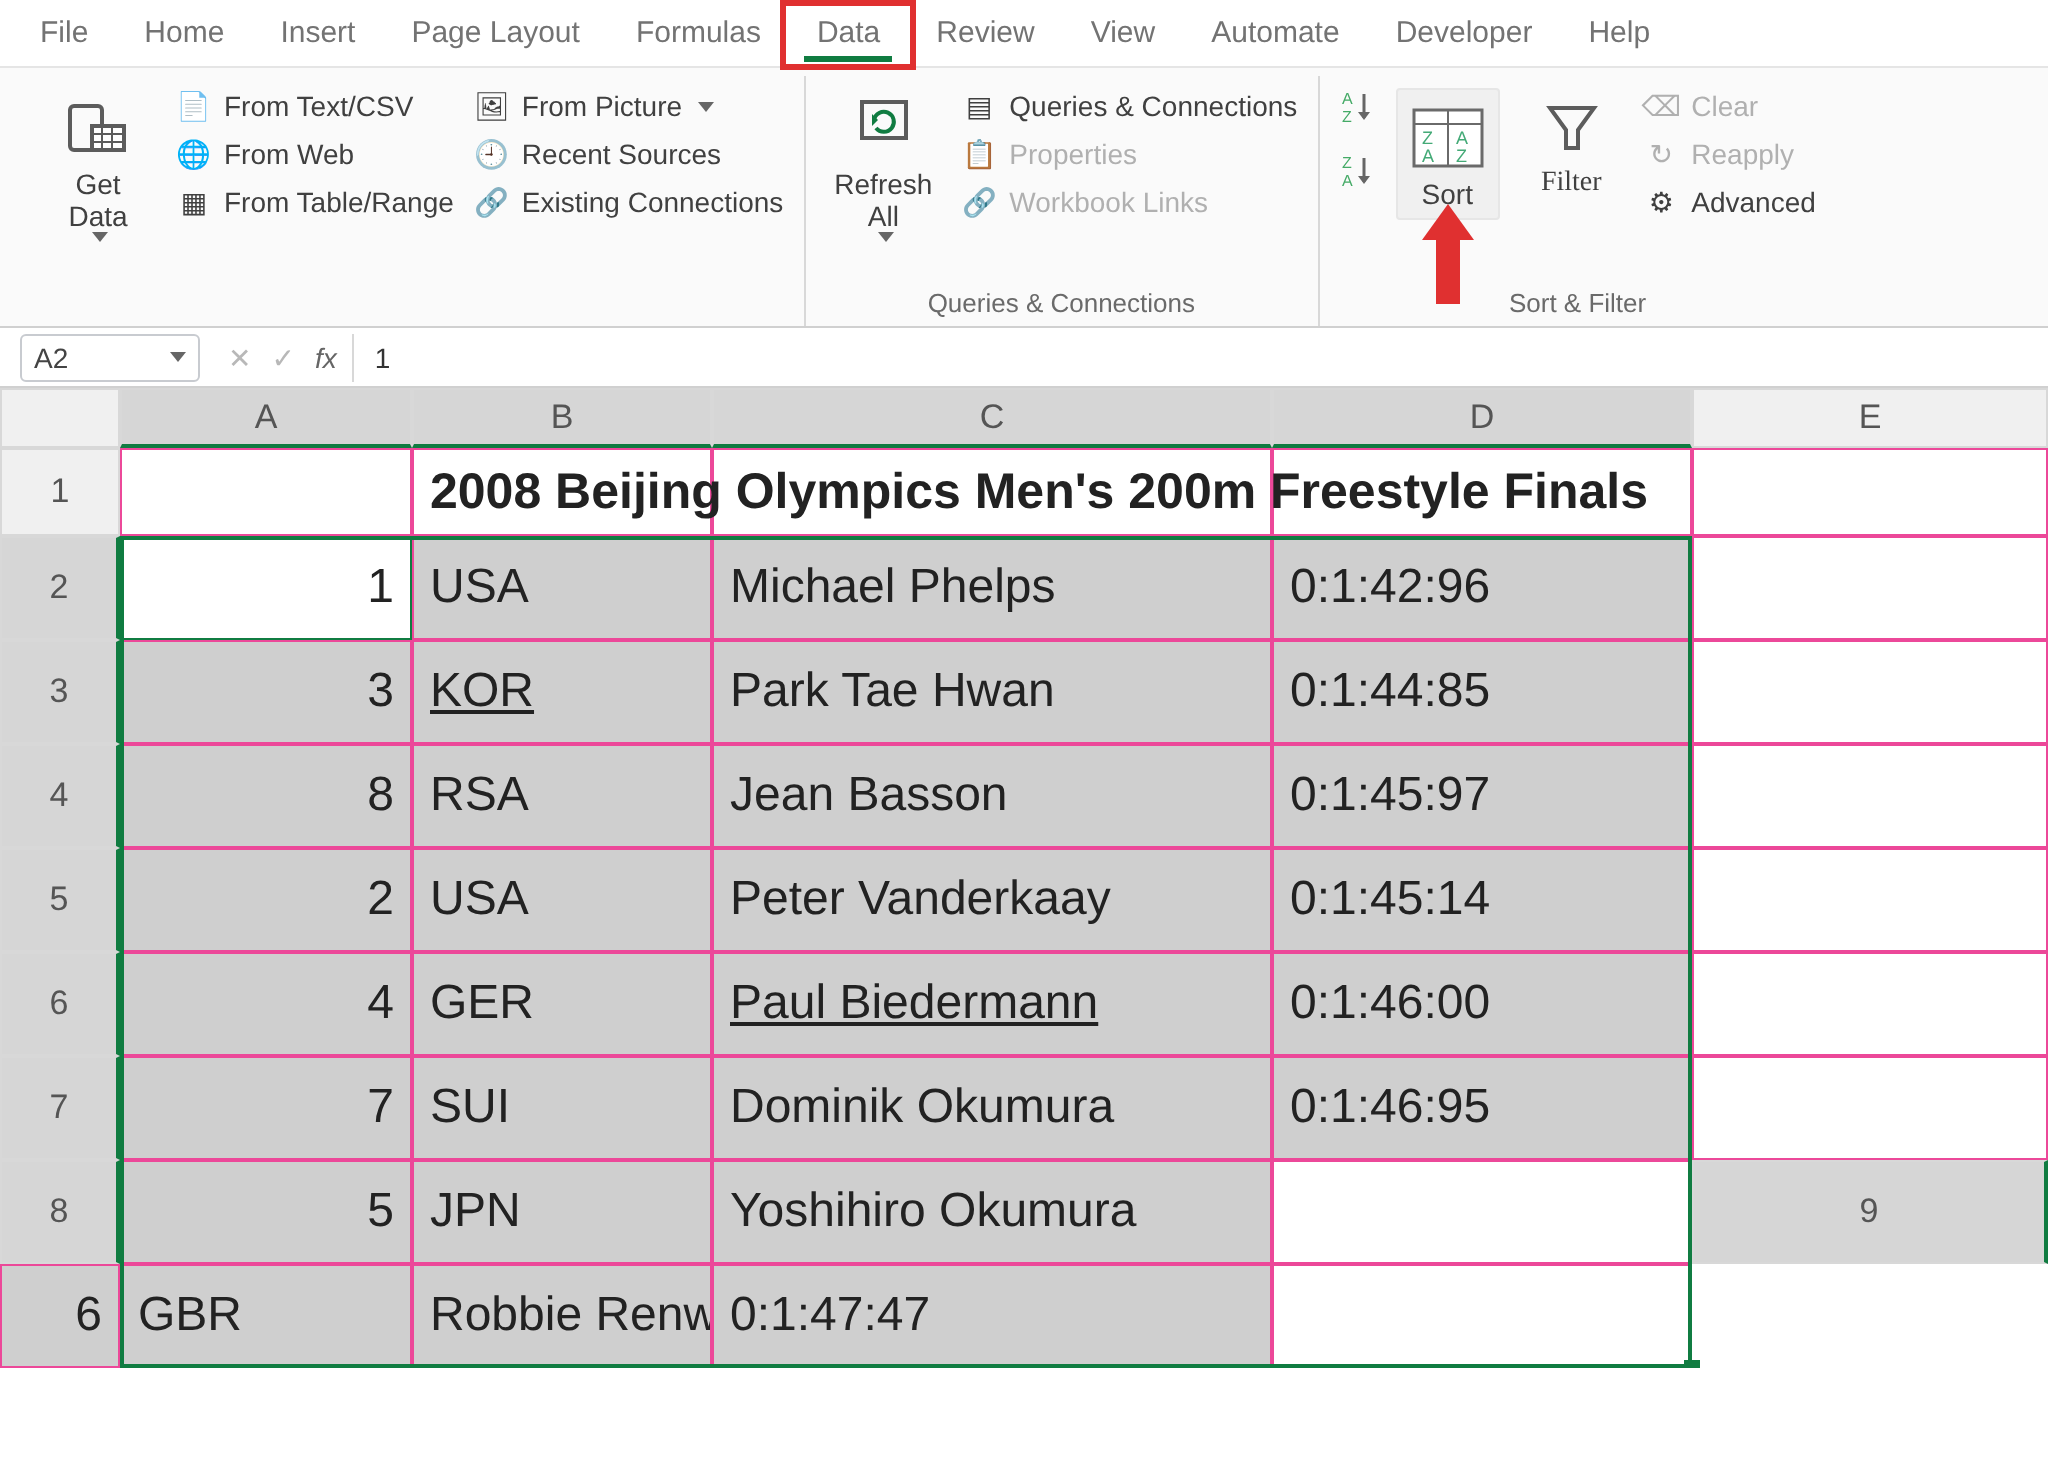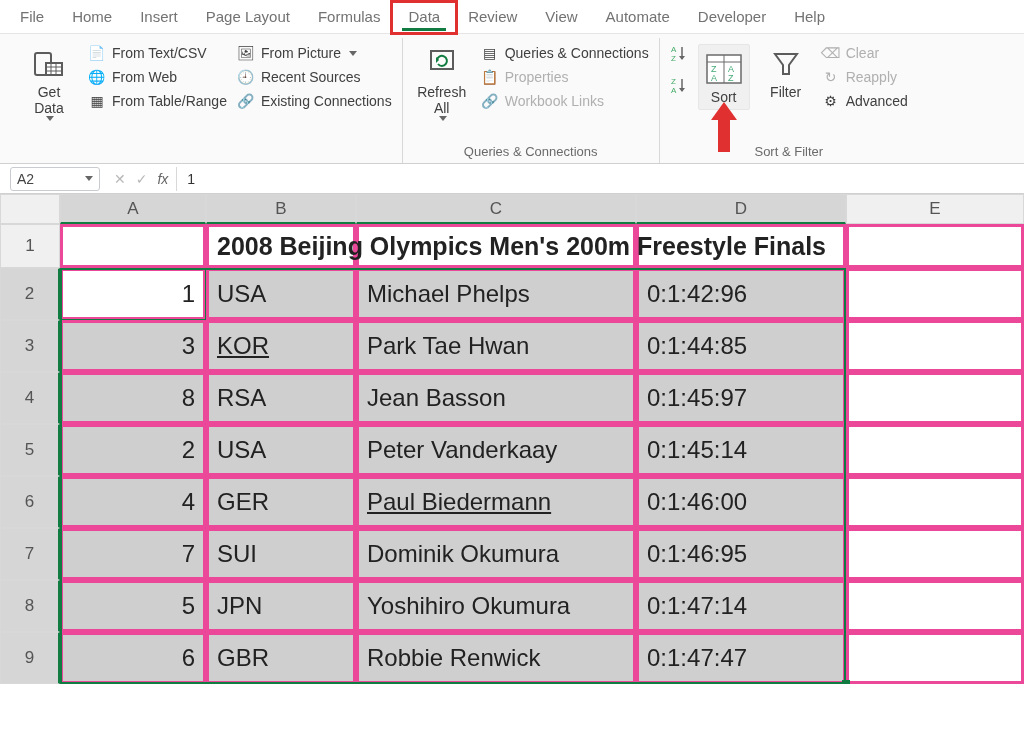--- a/index.html
+++ b/index.html
@@ -163,21 +163,21 @@
   .sheet .colhead, .sheet .rowhead {
     background: #f0f0f0;
     border: 1px solid #d8d8d8;
     display: flex; align-items: center; justify-content: center;
     font-size: 17px; color: #555;
   }
   .sheet .corner { background: #f0f0f0; border: 1px solid #d8d8d8; }
   .sheet .colhead.sel { background: #d6d6d6; border-bottom: 2px solid #107c41; }
   .sheet .rowhead.sel { background: #d6d6d6; border-right: 2px solid #107c41; }
   .sheet .cell {
-    border: 3px solid #ec4899;
+    border: 1px solid #ec4899;
     display: flex; align-items: center;
     padding: 0 8px;
     font-size: 24px;
     color: #222;
     overflow: hidden; white-space: nowrap;
   }
   .sheet .cell.right { justify-content: flex-end; }
   .sheet .cell.bold { font-weight: 700; font-size: 25px; }
   .sheet .cell.selfill { background: #cfcfcf; }
   .sheet .cell.active-cell { background: #fff; outline: 1px solid #107c41; outline-offset: -1px; position: relative; z-index: 2; }
@@ -328,21 +328,21 @@
               <line x1="1" y1="8" x2="35" y2="8" stroke="#6a6a6a"></line>
               <line x1="18" y1="1" x2="18" y2="29" stroke="#6a6a6a"></line>
               <text x="5" y="18" font-size="9" fill="#4a7">Z</text>
               <text x="5" y="27" font-size="9" fill="#4a7">A</text>
               <text x="22" y="18" font-size="9" fill="#4a7">A</text>
               <text x="22" y="27" font-size="9" fill="#4a7">Z</text>
             </svg>
         </div>
         <span>Sort</span>
       </div>
-      <div class="rib-bigbtn" style="width:52px;">
+      <div class="rib-bigbtn" style="width:52px;font-family:Liberation Serif, serif;">
         <div class="icon-box">
           <svg width="30" height="30" viewBox="0 0 30 30">
               <path d="M4 5 L26 5 L18 16 L18 25 L12 25 L12 16 Z" fill="none" stroke="#5c5c5c" stroke-width="2"></path>
             </svg>
         </div>
         <span>Filter</span>
       </div>
       <div class="rib-smallbtns">
         <div class="rib-smbtn disabled">
             <span class="sm-icon">⌫</span>
@@ -427,21 +427,20 @@
       <div class="rowhead sel" style="height: 52px;">7</div>
       <div class="cell selfill right" style="height: 52px;">7</div>
       <div class="cell selfill" style="height: 52px;">SUI</div>
       <div class="cell selfill" style="height: 52px;">Dominik Okumura</div>
       <div class="cell selfill" style="height: 52px;">0:1:46:95</div>
       <div class="cell" style="height: 52px;"></div>
       <div class="rowhead sel" style="height: 52px;">8</div>
       <div class="cell selfill right" style="height: 52px;">5</div>
       <div class="cell selfill" style="height: 52px;">JPN</div>
       <div class="cell selfill" style="height: 52px;">Yoshihiro Okumura</div>
-      <div class="cell selfill" style="height: 52px;">0:1:47:14</div>
       <div class="cell" style="height: 52px;"></div>
       <div class="rowhead sel" style="height: 52px;">9</div>
       <div class="cell selfill right" style="height: 52px;">6</div>
       <div class="cell selfill" style="height: 52px;">GBR</div>
       <div class="cell selfill" style="height: 52px;">Robbie Renwick</div>
       <div class="cell selfill" style="height: 52px;">0:1:47:47</div>
       <div class="cell" style="height: 52px;"></div>
     </div>
   <div class="sel-outline" id="seloutline" style="left: 60px; top: 74px; width: 786px; height: 416px;"></div>
   <div class="sel-handle" id="selhandle" style="left: 842px; top: 486px;"></div>

